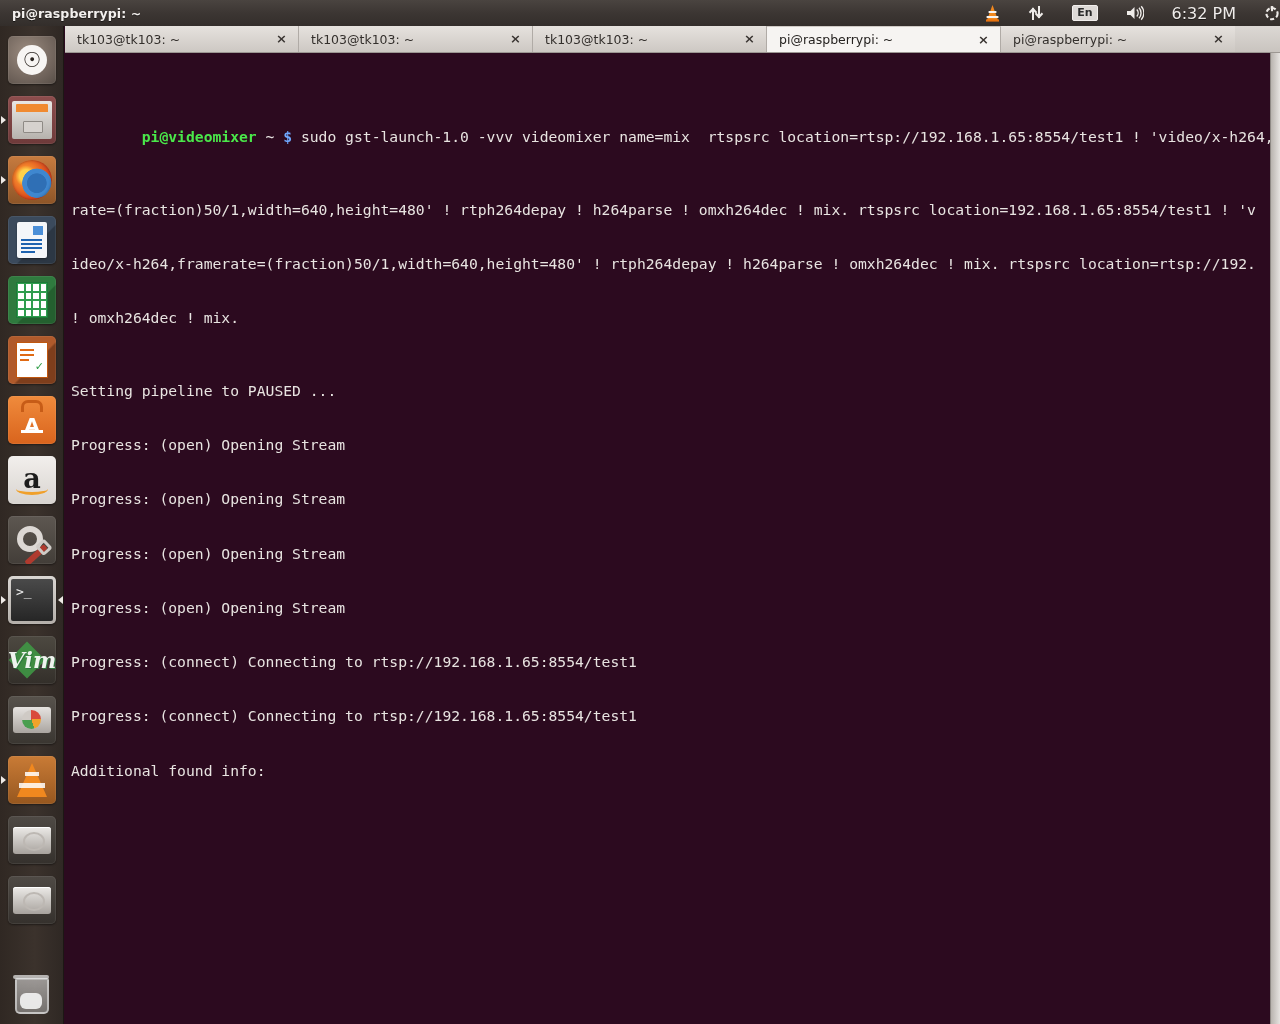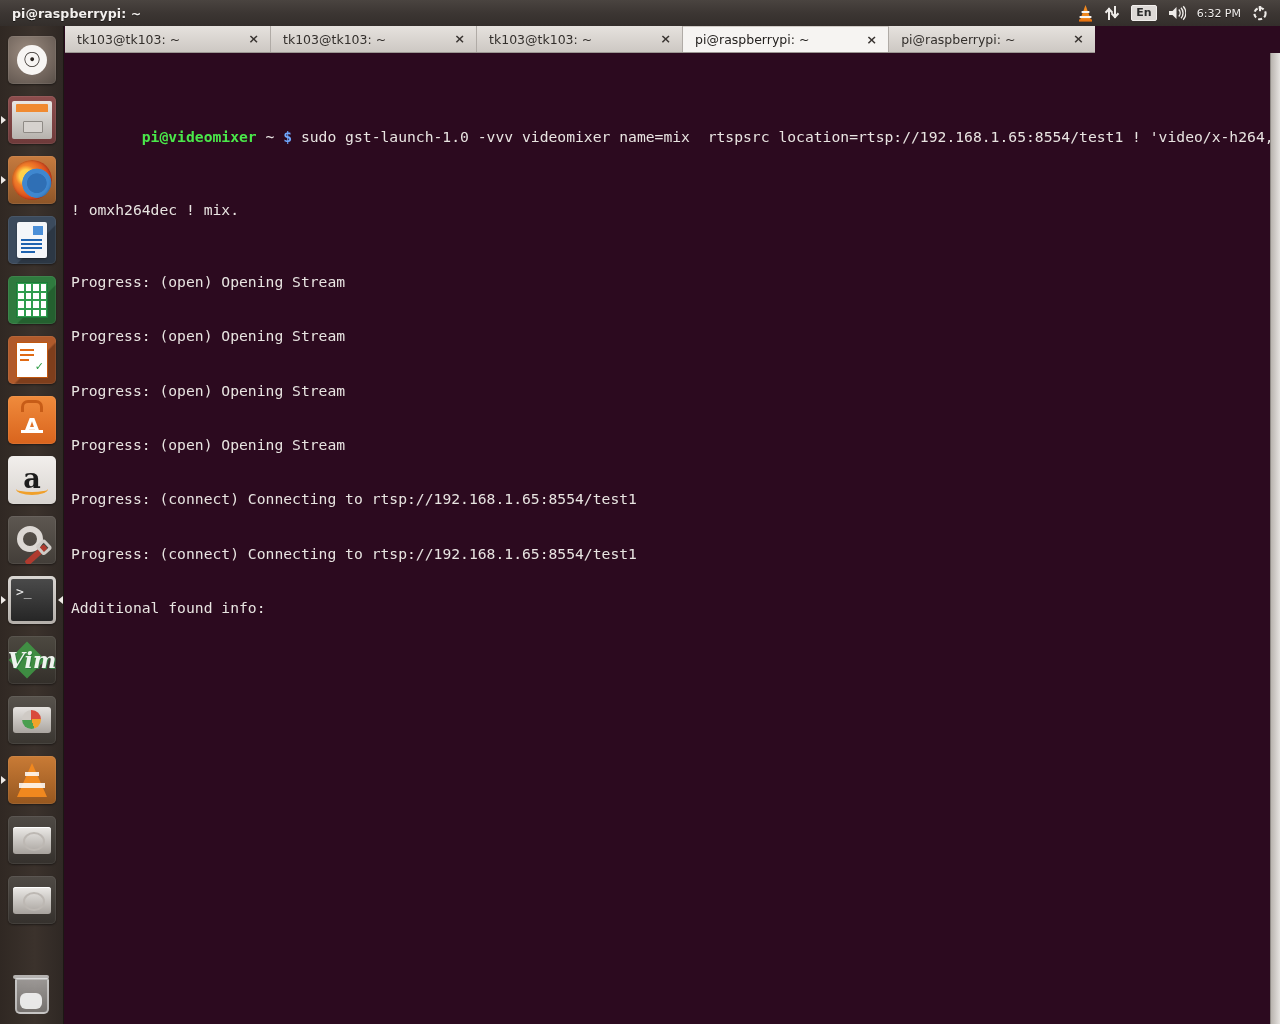--- a/index.html
+++ b/index.html
@@ -23,25 +23,25 @@
     color: #f3f0ee;
     font-size: 12.5px;
     font-weight: bold;
     margin-left: 12px;
     letter-spacing: 0.1px;
     text-shadow: 0 1px 0 rgba(0,0,0,.5);
   }
   .panel-right {
     margin-left: auto;
     display: flex; align-items: center;
-    gap: 11px;
-    padding-right: 12px;
+    gap: 28px;
+    padding-right: 0;
   }
   .panel-right .pi { display: flex; align-items: center; justify-content: center; height: 26px; }
-  .clock { color: #efecea; font-size: 11px; text-shadow: 0 1px 0 rgba(0,0,0,.5); }
+  .clock { color: #efecea; font-size: 16px; text-shadow: 0 1px 0 rgba(0,0,0,.5); }
   .kbd-ind {
     color: #2b2b2b; background: #ddd9d6;
     border-radius: 2px; font-size: 11px; font-weight: bold;
     padding: 1px 4px 2px 4px; line-height: 11px;
     border: 1px solid #f2efed;
   }
 
   
   .launcher {
     position: absolute; left: 0; top: 26px;
@@ -144,21 +144,21 @@
   .dsk .ring { position:absolute; left:10px; top:5px; width:18px; height:15px; border:2px solid #bdb8b3; border-radius:50%;}
 
   .tile.trashbin { background: transparent; box-shadow:none; }
   .bin { width: 30px; height: 32px; background: linear-gradient(to bottom, rgba(235,235,235,.55), rgba(180,180,180,.5)); border: 2px solid rgba(230,230,230,.6); border-radius: 2px 2px 5px 5px; position: relative; }
   .bin .lid { position:absolute; top:-5px; left:-4px; width:36px; height:4px; background: rgba(235,235,235,.7); border-radius:2px;}
   .bin .wad { position:absolute; bottom:3px; left:3px; width:22px; height:16px; background: #f4f4f4; border-radius: 6px; opacity:.9;}
 
   
   .tabbar {
     position: absolute; left: 65px; top: 26px;
-    width: 1030px; height: 27px;
+    width: 1215px; height: 27px;
     background: linear-gradient(to bottom, #dcd8d4, #c9c4bf);
     border-bottom: 1px solid #9c9792;
     display: flex; align-items: stretch;
     box-sizing: border-box;
   }
   .tab {
     width: 234px;
     display: flex; align-items: center;
     padding: 0 8px 0 12px;
     box-sizing: border-box;
@@ -428,22 +428,25 @@
       <span class="tab-close">×</span>
     </div>
   </div>
 
   <div class="term">
     <div class="term-body">
 
       <div class="ln">
         <span class="c-green">pi@videomixer</span><span class="c-white"> ~ </span><span class="c-blue">$</span><span class="c-white" style="margin-left:8.8px">sudo gst-launch-1.0 -vvv videomixer name=mix  rtspsrc location=rtsp://192.168.1.65:8554/test1 ! 'video/x-h264,frame</span>
       </div>
+      <div class="ln">rate=(fraction)50/1,width=640,height=480' ! rtph264depay ! h264parse ! omxh264dec ! mix. rtspsrc location=192.168.1.65:8554/test1 ! 'v</div>
+      <div class="ln">ideo/x-h264,framerate=(fraction)50/1,width=640,height=480' ! rtph264depay ! h264parse ! omxh264dec ! mix. rtspsrc location=rtsp://192.</div>
       <div class="ln">! omxh264dec ! mix.</div>
 
+      <div class="ln">Setting pipeline to PAUSED ...</div>
       <div class="ln">Progress: (open) Opening Stream</div>
       <div class="ln">Progress: (open) Opening Stream</div>
       <div class="ln">Progress: (open) Opening Stream</div>
       <div class="ln">Progress: (open) Opening Stream</div>
       <div class="ln">Progress: (connect) Connecting to rtsp://192.168.1.65:8554/test1</div>
       <div class="ln">Progress: (connect) Connecting to rtsp://192.168.1.65:8554/test1</div>
       <div class="ln">Additional found info:</div>
       
       
       

